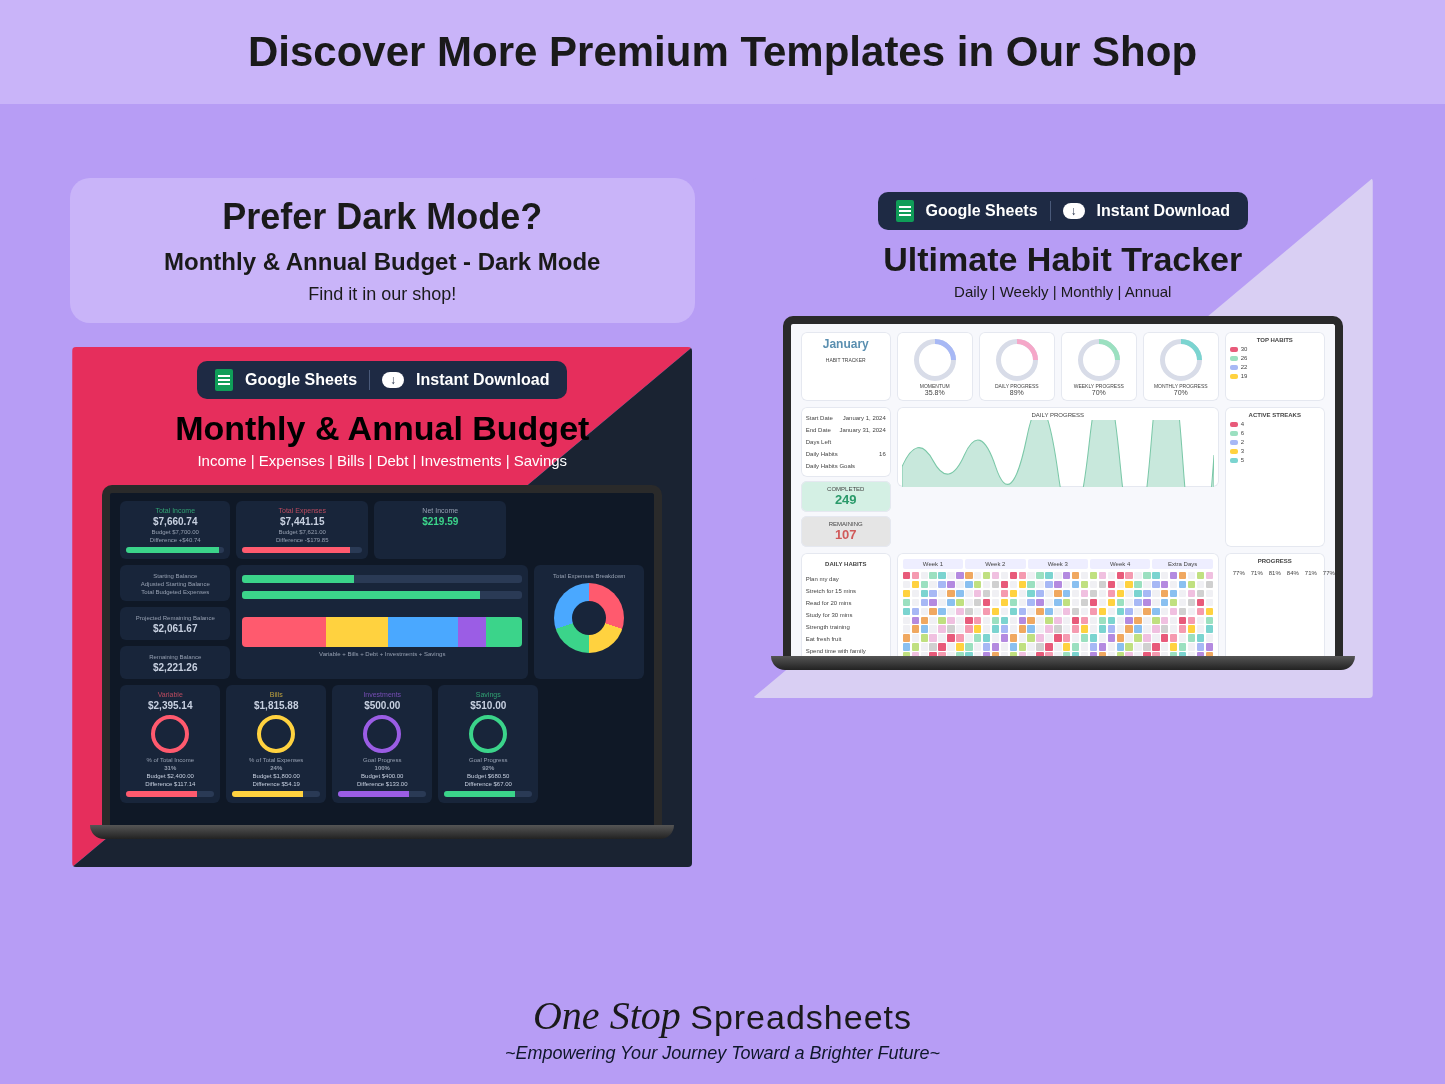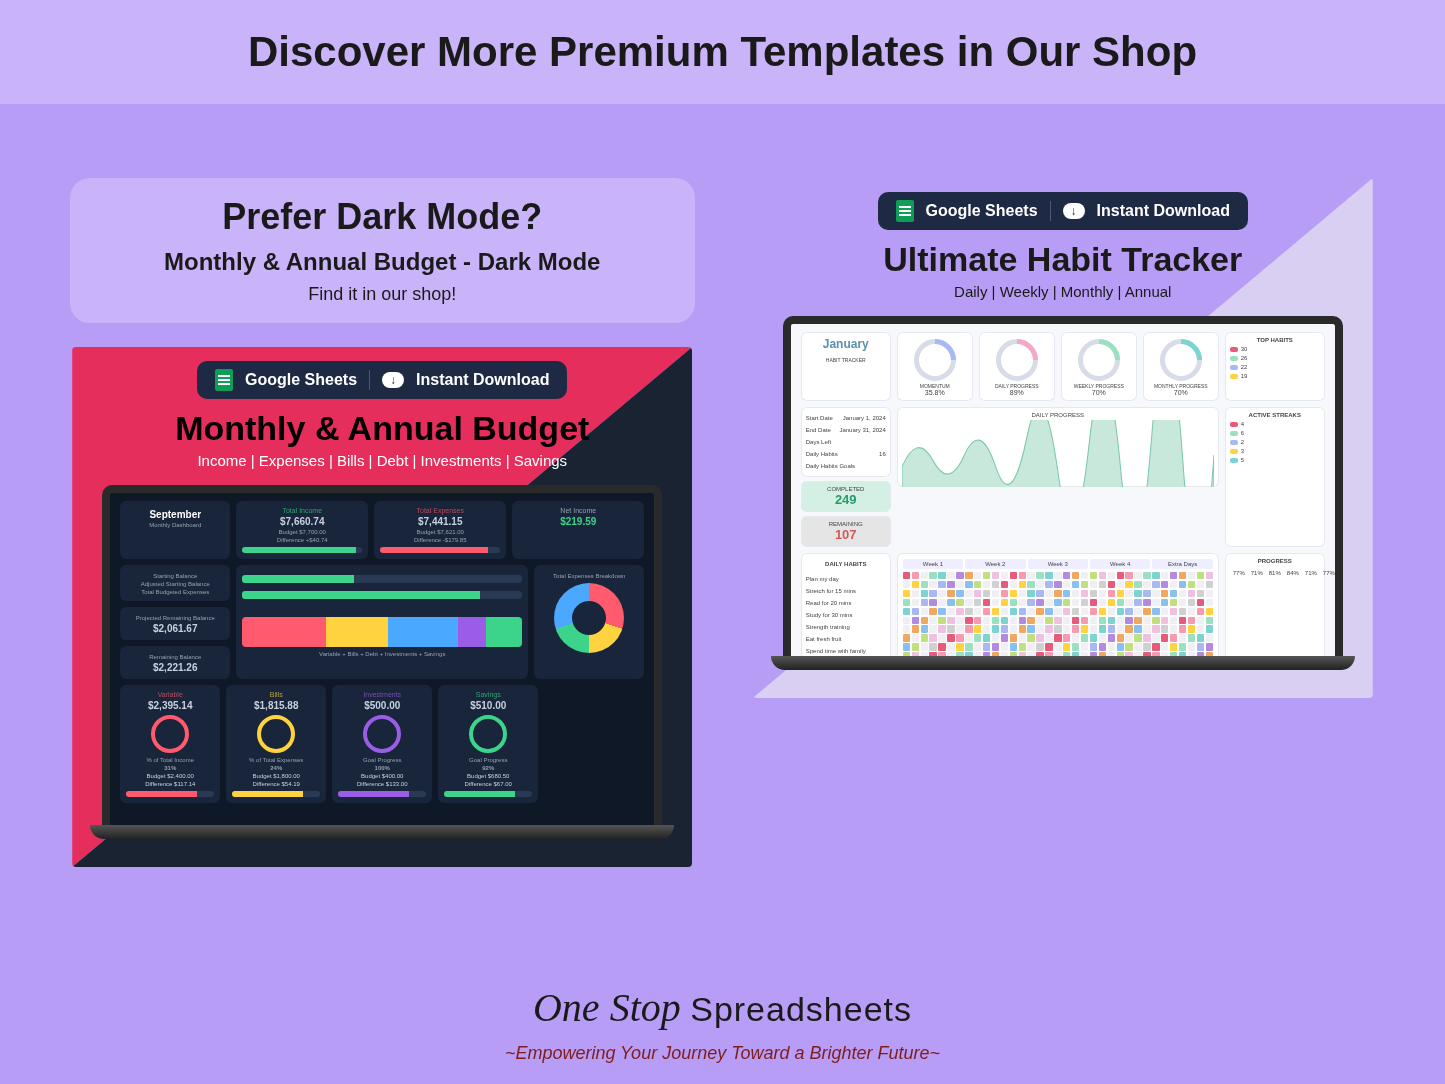--- a/index.html
+++ b/index.html
@@ -173,21 +173,21 @@
 
 .footer {
   position: absolute;
   bottom: 20px;
   left: 0; right: 0;
   text-align: center;
 }
 .brand { font-size: 34px; color: #1a1a1a; }
 .brand .script { font-family: "Brush Script MT", cursive; font-style: italic; font-weight: 400; font-size: 40px; }
 .brand .plain { font-weight: 300; letter-spacing: 1px; }
-.tagline { font-size: 18px; font-style: italic; color: #7f1d1d; margin-top: 12px; }
+.tagline { font-size: 18px; font-style: italic; color: #0f172a; margin-top: 4px; }
 
 .side-labels { font-size: 6px; text-align: left; }
 .side-labels div { padding: 3px 0; }
 </style>
 </head>
 <body>
 
 <div class="banner">
   <div class="banner-title">Discover More Premium Templates in Our Shop</div>
 </div>
@@ -212,24 +212,20 @@
         <span class="sep"></span>
         <span class="cloud-icon"></span>
         <span>Instant Download</span>
       </div>
       <div class="mock-title">Monthly &amp; Annual Budget</div>
       <div class="mock-sub">Income | Expenses | Bills | Debt | Investments | Savings</div>
 
       <div class="laptop">
         <div class="laptop-screen">
           <div class="dash-grid">
-            <div class="dcell">
-              <div class="val" style="color:#fff">September</div>
-              <div class="tiny">Monthly Dashboard</div>
-            </div>
             <div class="dcell">
               <div class="lbl green">Total Income</div>
               <div class="val">$7,660.74</div>
               <div class="tiny"><span>Budget</span> <span>$7,700.00</span></div>
               <div class="tiny"><span>Difference</span> <span>+$40.74</span></div>
               <div class="bar">
                   <span style="width:95%;background:#3bd48a"></span>
                 </div>
             </div>
             <div class="dcell">

